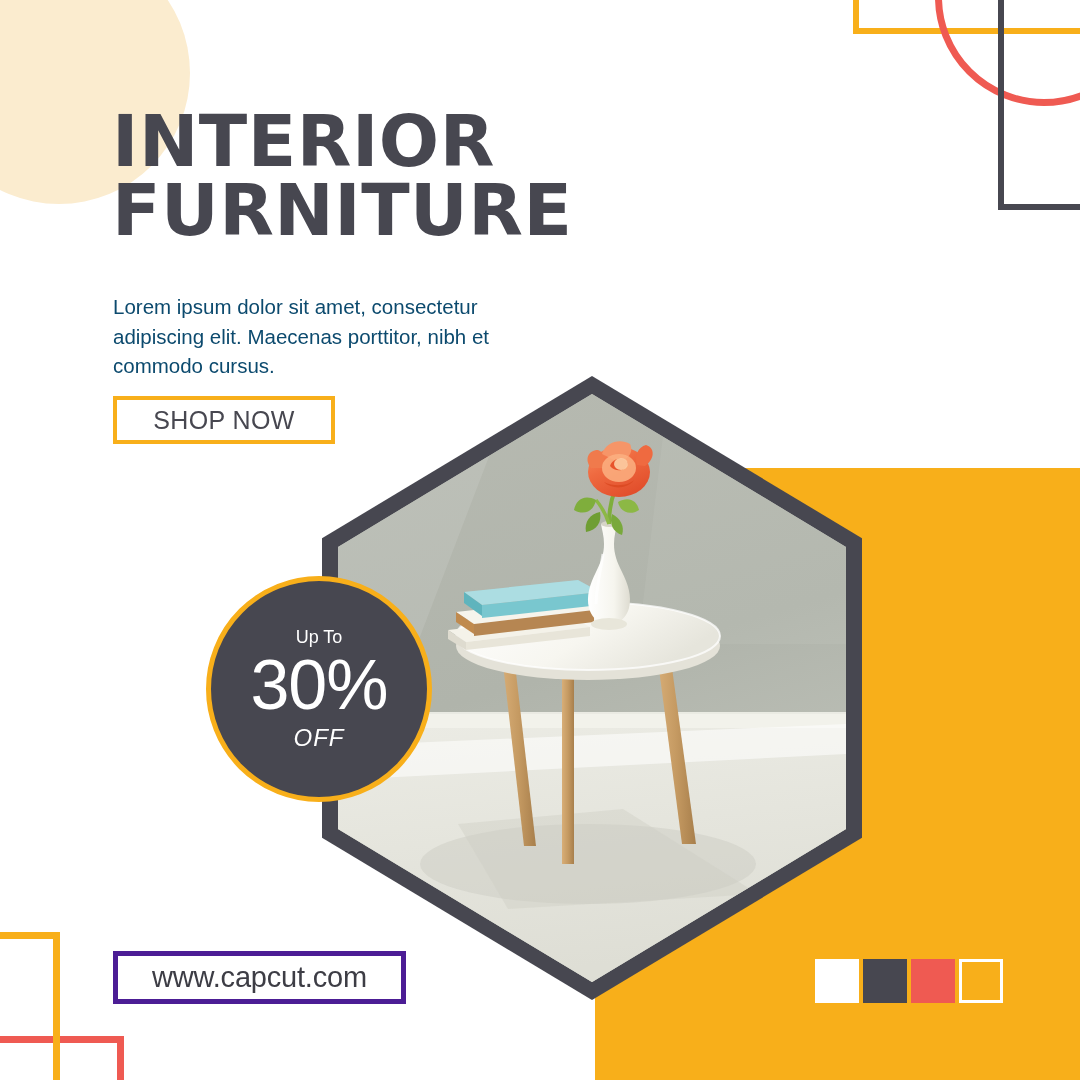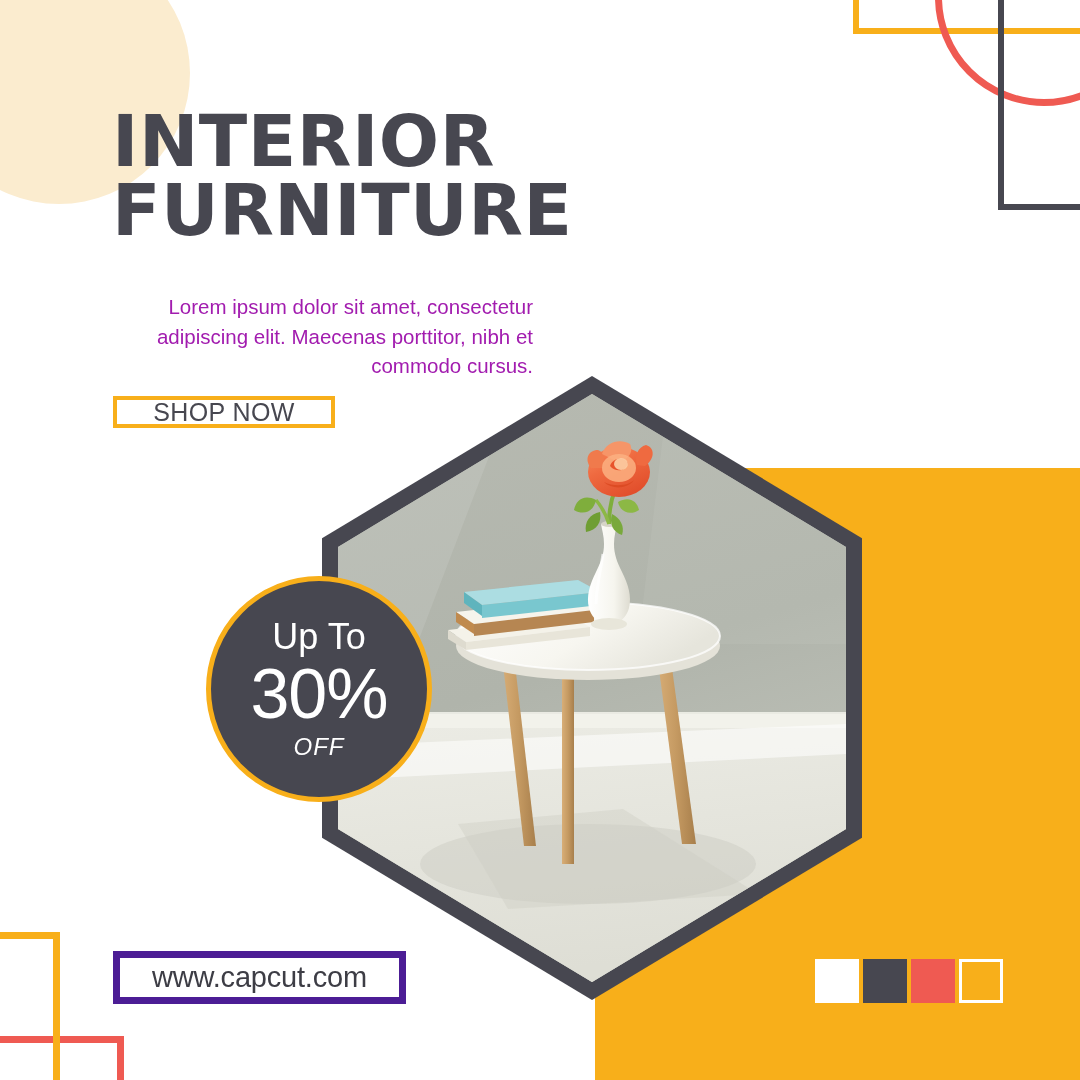--- a/index.html
+++ b/index.html
@@ -102,34 +102,33 @@
     font-family: "DejaVu Sans", sans-serif;
   }
   .headline .line2 {
     display: block;
   }
   .subtitle {
     position: absolute;
     left: 113px;
     top: 292px;
     width: 420px;
-    color: #a21caf;
+    color: #0c4a6e;
     font-size: 20.5px;
     line-height: 1.44;
     font-family: "Liberation Sans", sans-serif;
-    text-align: right;
   }
 
   
   .shop-btn {
     position: absolute;
     left: 113px;
     top: 396px;
     width: 222px;
-    height: 32px;
+    height: 48px;
     border: 4px solid #f8af1a;
     box-sizing: border-box;
     background: #ffffff;
     display: flex;
     align-items: center;
     justify-content: center;
     color: #474750;
     font-size: 25px;
     letter-spacing: 0.4px;
     font-family: "Liberation Sans", sans-serif;
@@ -174,21 +173,21 @@
     border: 5px solid #f8af1a;
     box-sizing: border-box;
     display: flex;
     flex-direction: column;
     align-items: center;
     justify-content: center;
     color: #ffffff;
     font-family: "Liberation Sans", sans-serif;
   }
   .badge .upto {
-    font-size: 36px;
+    font-size: 18px;
     line-height: 1;
     margin-bottom: 4px;
   }
   .badge .pct {
     font-size: 70px;
     line-height: 1;
     font-weight: 400;
     letter-spacing: -1px;
   }
   .badge .off {
@@ -199,21 +198,21 @@
     font-style: italic;
   }
 
   
   .site-box {
     position: absolute;
     left: 113px;
     top: 951px;
     width: 293px;
     height: 53px;
-    border: 7px solid #4c1d95;
+    border: 5px solid #4c1d95;
     box-sizing: border-box;
     background: #ffffff;
     display: flex;
     align-items: center;
     justify-content: center;
     color: #3d3d45;
     font-size: 29px;
     letter-spacing: -0.2px;
     font-family: "Liberation Sans", sans-serif;
   }

